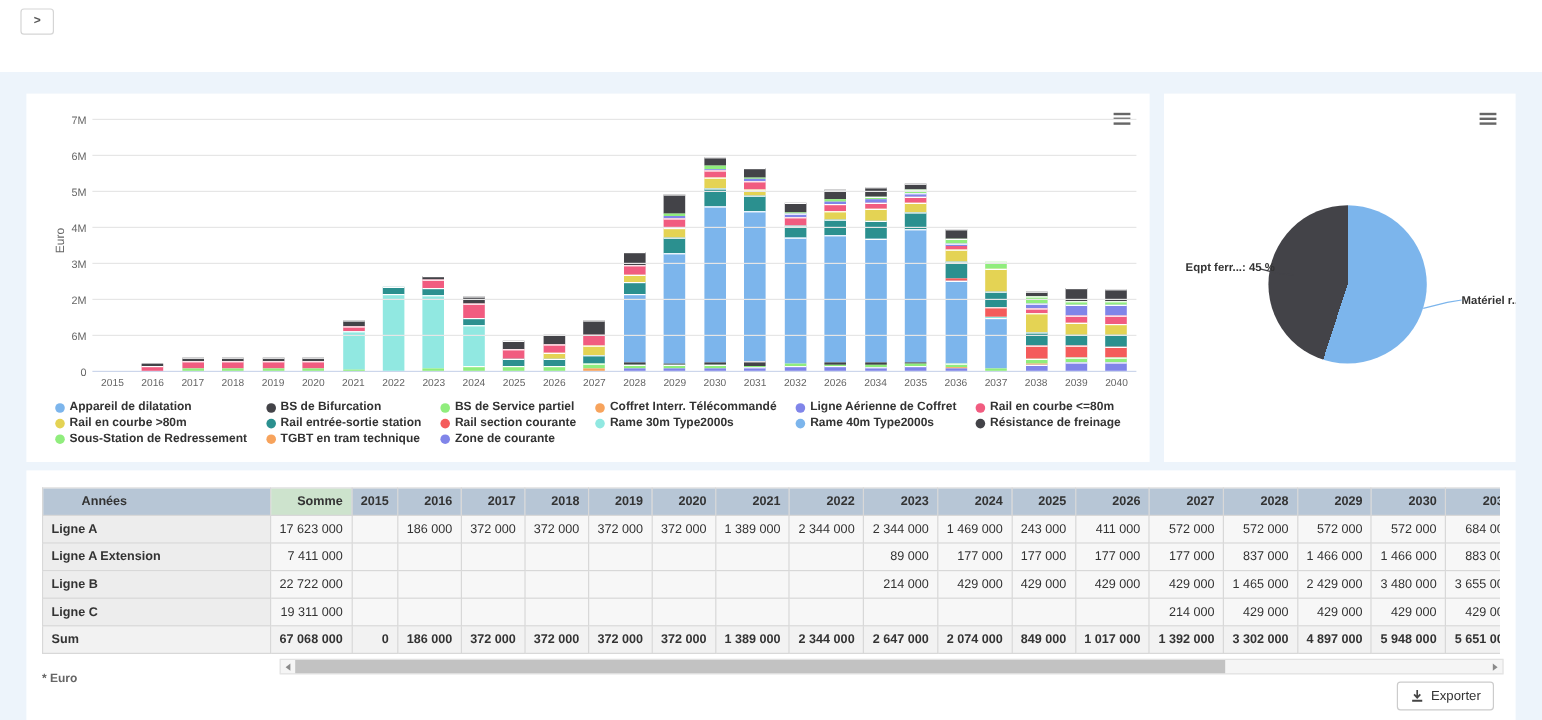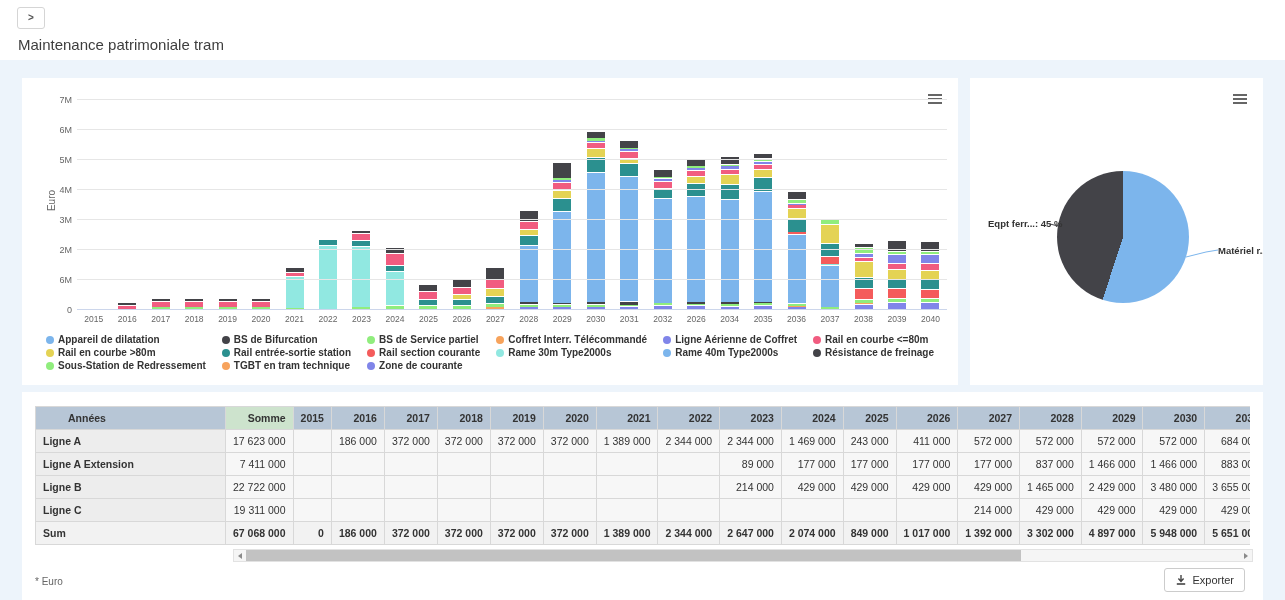--- a/index.html
+++ b/index.html
@@ -66,32 +66,31 @@
   tr.sum-row td { font-weight:bold; background:#f2f2f2; }
 
   
   #h-scroll { position:absolute; left:211px; top:157px; width:1020px; height:13px;
     background:#f5f5f5; border:1px solid #e2e2e2; display:flex; align-items:center; }
   .scroll-arrow { width:12px; height:100%; display:flex; align-items:center; justify-content:center; cursor:pointer; }
   .tri-left  { width:0; height:0; border-top:3px solid transparent; border-bottom:3px solid transparent; border-right:4px solid #8a8a8a; }
   .tri-right { width:0; height:0; border-top:3px solid transparent; border-bottom:3px solid transparent; border-left:4px solid #8a8a8a; }
   #scroll-thumb { height:11px; width:775px; background:#c2c2c2; cursor:pointer; }
 
-  .table-note { position:absolute; left:13px; top:184px; font-size:10px; color:#666; }
+  .table-note { position:absolute; left:13px; top:168px; font-size:10px; color:#666;font-weight:bold; }
   .export-btn { position:absolute; right:18px; top:176px; height:24px; padding:4px 10px;
     background:#fff; border:1px solid #ccc; border-radius:3px; font-size:11px; color:#333;
     display:flex; align-items:center; gap:5px; cursor:pointer; }
 </style>
 </head>
 <body>
 
 <div id="page">
 
   <div class="toggle-btn">&gt;</div>
-  <div class="page-title">Maintenance patrimoniale tram</div>
 
   <div class="content-bg"></div>
 
   <div class="card" id="card-bar">
     <div class="menu-btn">
       <i></i>
         <i></i>
         <i></i>
     </div>
     <div id="bar-plot">

